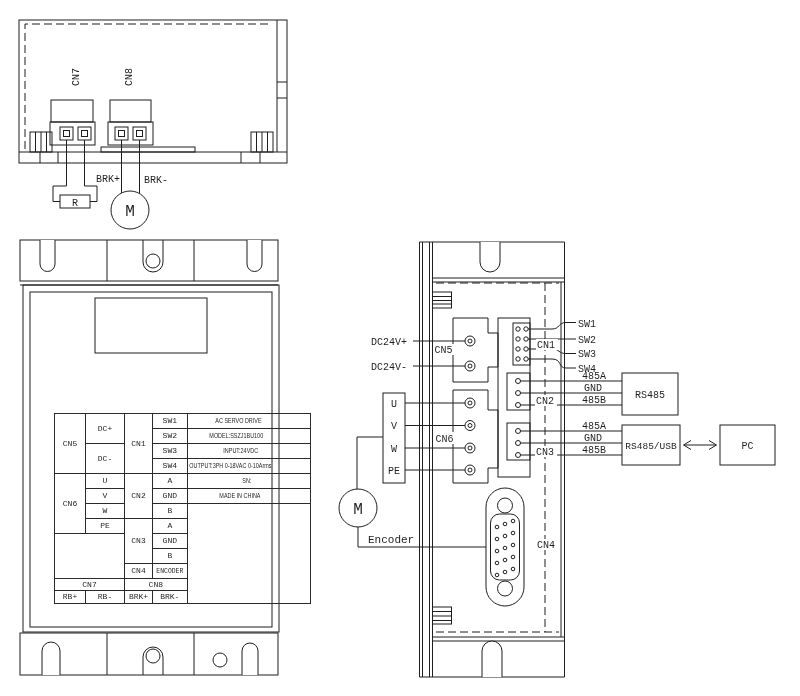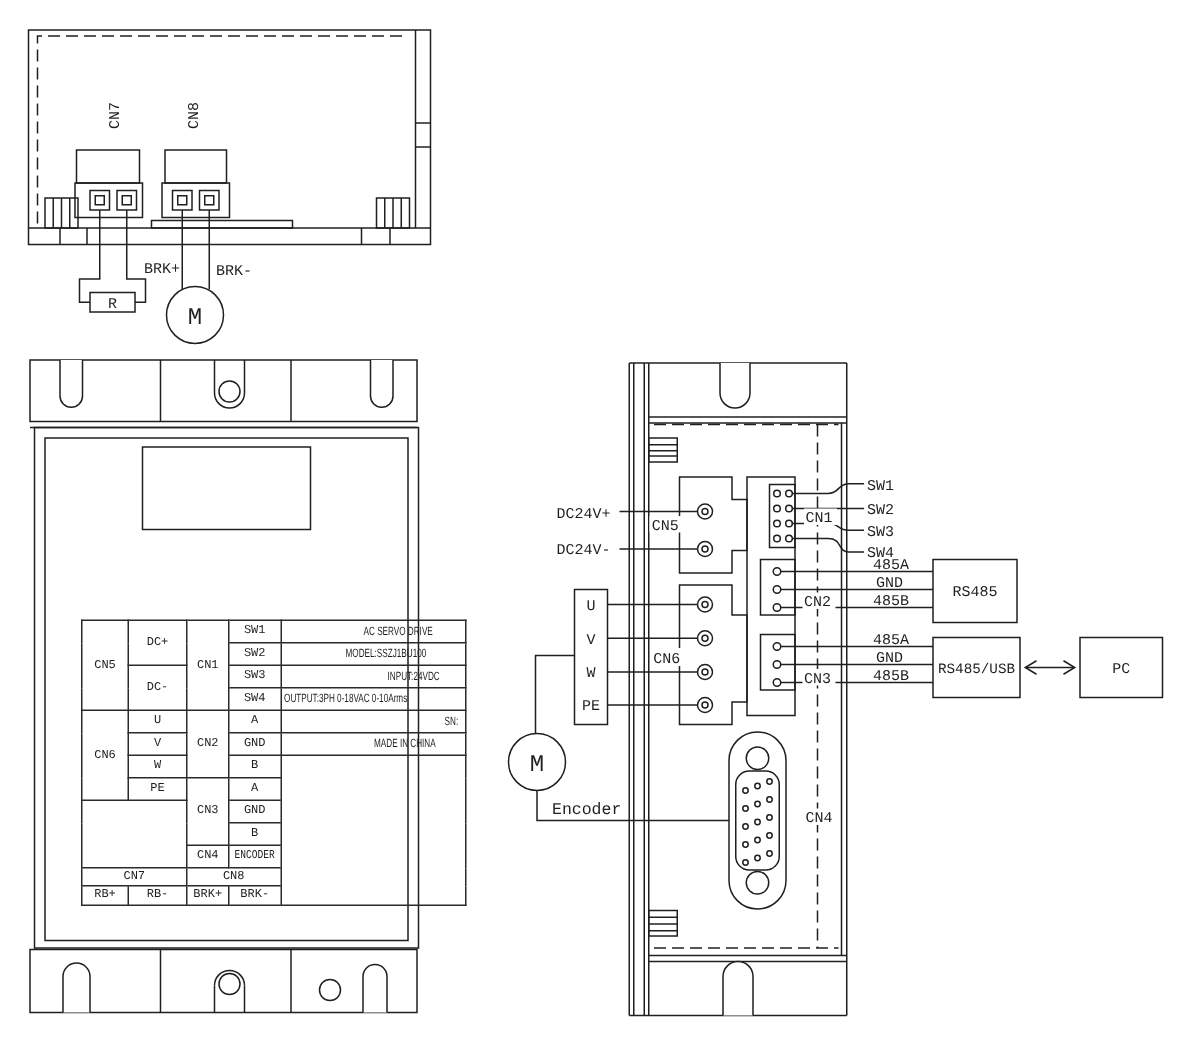--- a/index.html
+++ b/index.html
@@ -9,21 +9,21 @@
   .lw{stroke:#1f1f1f;fill:none;stroke-width:1;}
   .fw{fill:#ffffff;stroke:#1f1f1f;stroke-width:1;}
   .mask{fill:#ffffff;stroke:none;}
   .dash{stroke:#1f1f1f;fill:none;stroke-width:1;stroke-dasharray:8 4;}
   text{stroke:none;fill:#1f1f1f;font-family:"Liberation Mono",monospace;font-size:10px;}
   text.big{font-size:16px;}
   text.small{font-size:9.5px;}
   #front-table{position:absolute;left:54px;top:413px;border-collapse:collapse;table-layout:fixed;
                font-size:8px;line-height:1;color:#1f1f1f;}
   #front-table td{border:1px solid #2a2a2a;text-align:center;padding:0;white-space:nowrap;overflow:visible;}
-  #front-table td.info{text-align:right;}
+  #front-table td.info{text-align:center;}
   #front-table td.info span{display:inline-block;transform:scaleX(.68);transform-origin:0 50%;
         font-family:"Liberation Sans",sans-serif;font-size:8px;padding-left:2px;}
   #front-table td .sq{display:inline-block;transform:scaleX(.8);transform-origin:50% 50%;}
 </style>
 </head>
 <body>
 
 <div id="canvas">
 
 <svg width="800" height="696" viewBox="0 0 800 696">

